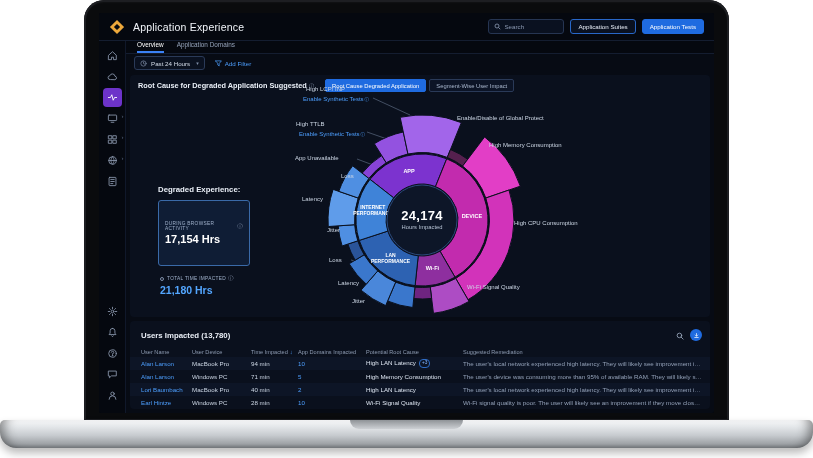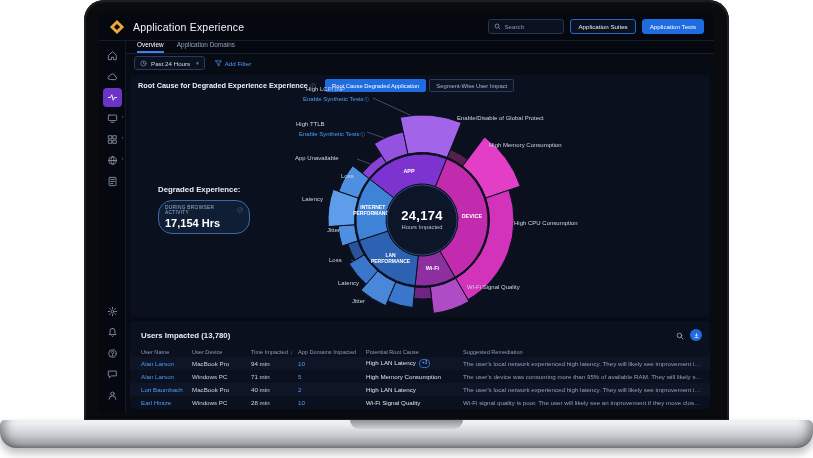--- a/index.html
+++ b/index.html
@@ -56,21 +56,21 @@
 .panel-title{position:absolute;left:8px;top:6px;font-size:7.3px;font-weight:bold;color:#e9eef6;}
 .info{color:#8b99b2;font-weight:normal;font-size:5.5px;margin-left:2px;}
 .toggle{position:absolute;left:195px;top:4px;display:flex;}
 .tg{height:13px;font-size:5.8px;padding:0 6px;display:flex;align-items:center;border-radius:2px;font-family:inherit;cursor:pointer;}
 .tg.active{background:#1f6be0;color:#ffffff;border:1px solid #1f6be0;}
 .tg.inactive{background:#0c1426;color:#aab8cf;border:1px solid #2a3a58;margin-left:3px;}
 
 
 .stats{position:absolute;left:28px;top:86px;width:125px;}
 .stats-heading{font-size:7.8px;font-weight:bold;color:#e9eef6;margin-top:24px;}
-.stat-box{margin-top:6px;width:92px;border:1px solid #3a6aa8;background:rgba(23,46,84,.45);border-radius:14px;padding:4px 6px;}
+.stat-box{margin-top:6px;width:92px;border:1px solid #3a6aa8;background:rgba(23,46,84,.45);border-radius:3px;padding:20px 6px;}
 .stat-label{font-size:4.8px;letter-spacing:.3px;color:#9fb0ca;display:flex;align-items:center;}
 .stat-value{margin-top:2px;font-weight:bold;}
 .stat-value.white{font-size:11px;color:#ffffff;}
 .stat-value.blue{font-size:10.5px;color:#53a6ff;}
 .stat2{margin-top:9px;padding-left:2px;}
 .clock-dot{width:4px;height:4px;border:1px solid #7f8ea8;border-radius:50%;display:inline-block;margin-right:3px;flex:0 0 auto;}
 
 
 #sunburst{position:absolute;left:0;top:0;width:580px;height:242px;}
 .lead{stroke:#5a6880;stroke-width:.7;}
@@ -225,35 +225,43 @@
                   <path d="M1 1.5h10L7.2 6v4.2L4.8 8.6V6z"></path>
                 </svg>
               <span>Add Filter</span>
             </div>
           </div>
 
           <div class="content">
 
             <section class="chart-panel">
               <div class="panel-title">
-                <span>Root Cause for Degraded Experience Experience</span><span class="info">ⓘ</span>
+                <span>Root Cause for Degraded Application Suggested</span><span class="info">ⓘ</span>
               </div>
               <div class="toggle">
                 <button class="tg active">Root Cause Degraded Application</button>
                 <button class="tg inactive">Segment-Wise User Impact</button>
               </div>
 
               <div class="stats">
                 <div class="stats-heading">Degraded Experience:</div>
                 <div class="stat-box">
                   <div class="stat-label">
                       <span>DURING BROWSER ACTIVITY</span>
                       <span class="info">ⓘ</span>
                     </div>
                   <div class="stat-value white">17,154 Hrs</div>
+                </div>
+                <div class="stat2">
+                  <div class="stat-label">
+                      <span class="clock-dot"></span>
+                      <span>TOTAL TIME IMPACTED</span>
+                      <span class="info">ⓘ</span>
+                    </div>
+                  <div class="stat-value blue">21,180 Hrs</div>
                 </div>
               </div>
 
               <svg id="sunburst" viewBox="0 0 580 242">
                 <g>
                   <line class="lead" x1="243" y1="23" x2="280" y2="40"></line>
                   <line class="lead" x1="237" y1="57" x2="257" y2="64"></line>
                   <line class="lead" x1="227" y1="84" x2="243" y2="90"></line>
                   <line class="lead" x1="231" y1="101" x2="247" y2="105"></line>
                   <line class="lead" x1="207" y1="124" x2="225" y2="130"></line>

